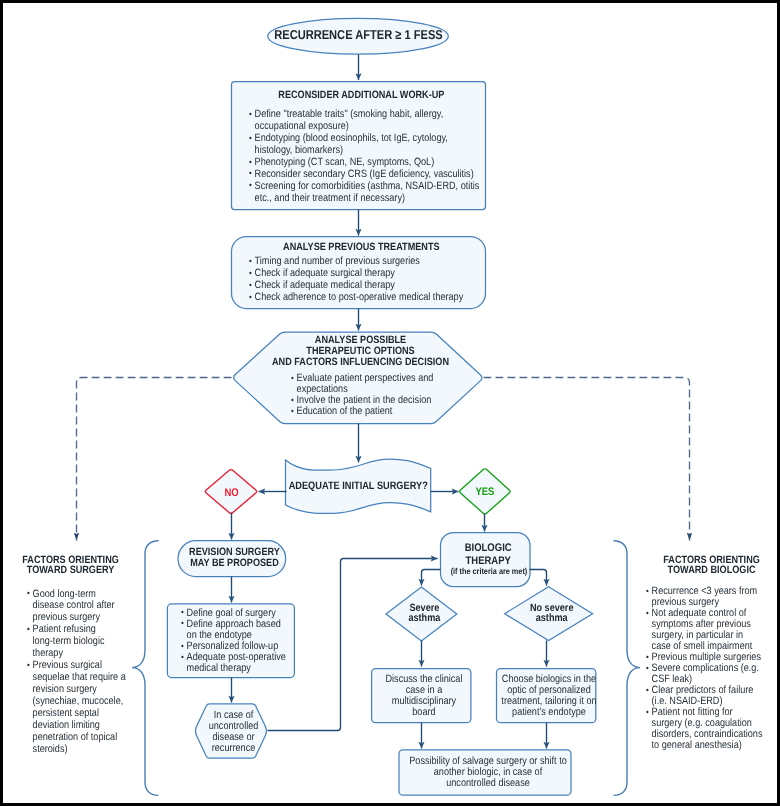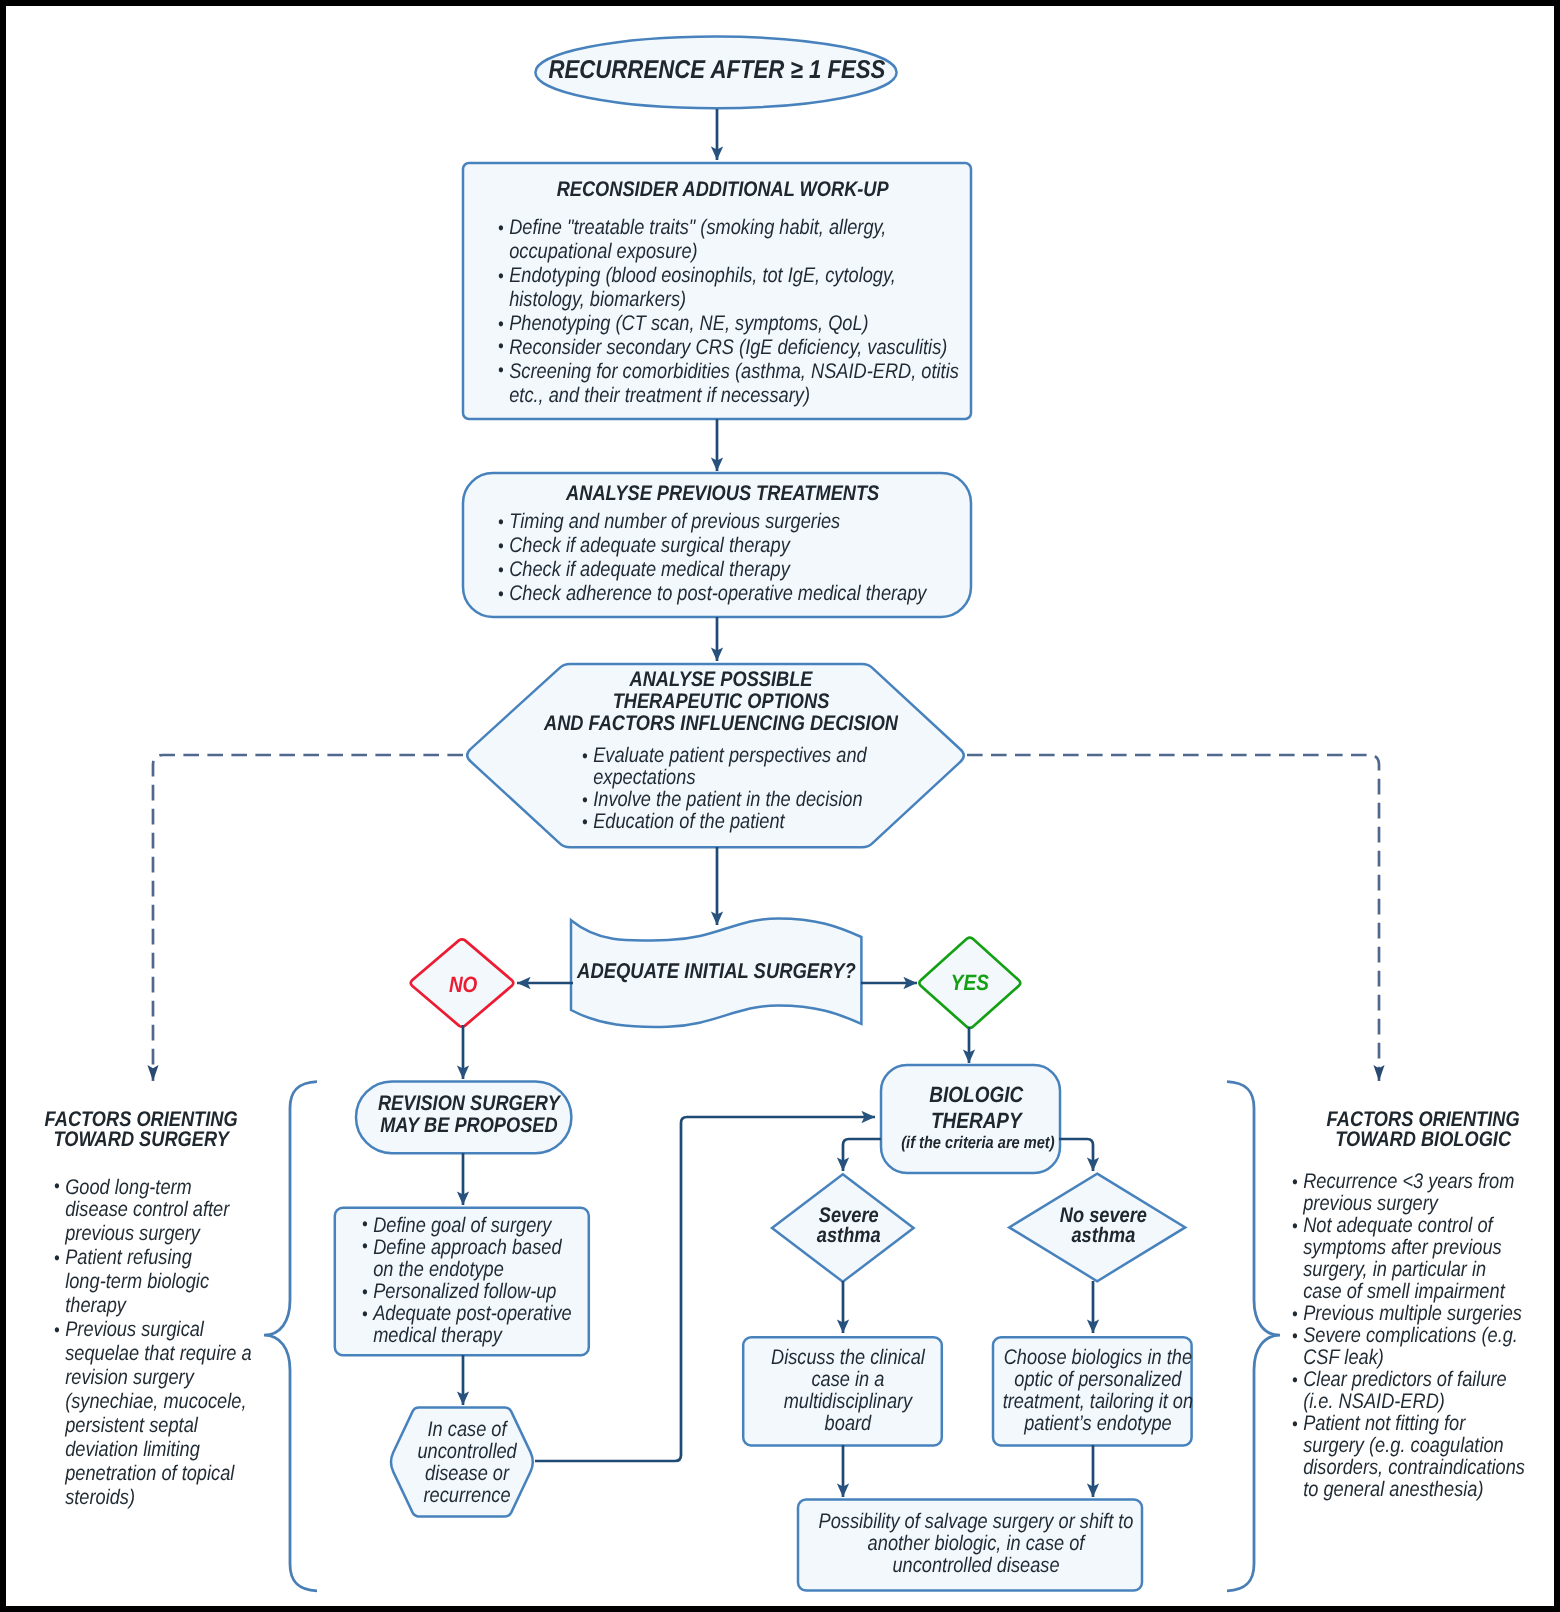--- a/index.html
+++ b/index.html
@@ -1,20 +1,20 @@
 <!DOCTYPE html>
 <html><head>
 <meta charset="utf-8">
 <title>Flowchart</title>
 <style>
   html,body{margin:0;padding:0;background:#ffffff;-webkit-font-smoothing:antialiased;text-rendering:geometricPrecision;}
   #page{position:relative;width:780px;height:806px;background:#fff;overflow:hidden;
         font-family:"Liberation Sans",sans-serif;box-sizing:border-box;
         border-top:3px solid #000;border-bottom:3px solid #000;
-        border-left:3px solid #000;border-right:3px solid #000;font-style:italic;}
+        border-left:3px solid #000;border-right:3px solid #000;}
   #svgroot{position:absolute;left:0;top:0;}
   .lbl{position:absolute;color:#1f2a33;text-align:center;box-sizing:border-box;
        transform:scaleX(0.86);transform-origin:center top;}
   .hd{font-weight:bold;color:#20282f;}
   .bl{text-align:left;transform-origin:left top;}
   .bl li{list-style:none;position:relative;padding-left:6.51px;}
   .bl li:before{content:"\2022";position:absolute;left:0px;top:-0.3px;font-size:9.3px;}
   ul{margin:0;padding:0;}
 </style>
 </head>

